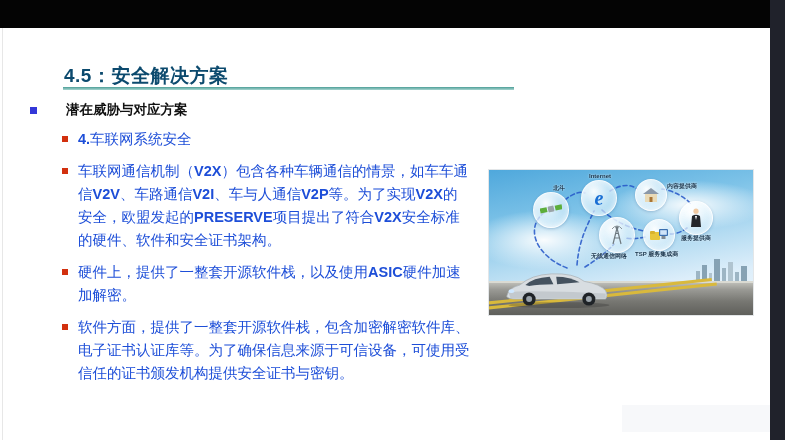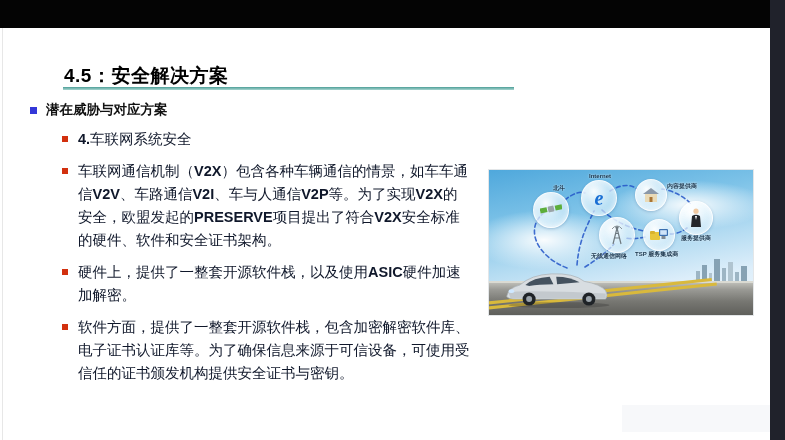--- a/index.html
+++ b/index.html
@@ -7,39 +7,39 @@
     width:785px;height:440px;position:relative;overflow:hidden;background:#ffffff;
     font-family:"Liberation Sans",sans-serif;
   }
   .top-bar{position:absolute;left:0;top:0;width:785px;height:28px;background:#040404;}
   .right-bar{position:absolute;left:770px;top:0;width:15px;height:440px;background:#20222b;z-index:50;}
   .left-line{position:absolute;left:2px;top:28px;width:1px;height:412px;background:#e7e7e7;}
   .bottom-overlay{position:absolute;left:622px;top:405px;width:148px;height:27px;background:#f7f8fa;}
 
   .slide-title{
     position:absolute;left:64px;top:50px;
-    font-weight:700;font-size:19px;color:#000000;letter-spacing:0.5px;
+    font-weight:700;font-size:19px;color:#0c4a6e;letter-spacing:0.5px;
   }
   .accent-line{position:absolute;left:63px;top:87px;width:451px;height:3px;
     background:linear-gradient(180deg,var(--accent-line,#4d9e97),#a9d6d1);}
 
   .bullet-list{position:absolute;left:30px;top:101px;width:448px;}
   .b-item{display:flex;align-items:flex-start;}
   .b-item .sq{flex:0 0 auto;display:inline-block;}
   .lvl1 .sq{width:7px;height:7px;background:var(--level1-bullet,#3437d8);margin:6px 9px 0 0;}
   .lvl2 .sq{width:6px;height:6px;background:var(--level2-bullet,#d2300e);margin:8px 10px 0 0;}
-  .lvl1{margin-left:0;}
+  .lvl1{margin-left:0;gap:20px;}
   .lvl2{margin-left:32px;margin-top:9px;}
   .lvl1 .b-text{
     margin:0;font-family:"Liberation Serif",serif;font-weight:700;
     font-size:13.5px;line-height:18px;color:#111;
   }
   .lvl2 .b-text{
     margin:0;width:394px;font-family:"Liberation Serif",serif;
-    font-size:14.5px;line-height:23px;color:#0f172a;
+    font-size:14.5px;line-height:23px;color:#1d4ed8;
   }
   .seg-b{font-family:"Liberation Sans",sans-serif;font-weight:700;}
 
   
   .photo{position:absolute;left:489px;top:170px;width:264px;height:145px;overflow:hidden;
     box-shadow:0 0 0 1px #e3e6e8;}
   .sky{position:absolute;left:0;top:0;right:0;bottom:0;
     background:linear-gradient(170deg,#4fa8dc 0%,#7ec3e8 30%,#b5dcf2 55%,#ddeefa 75%,#eef6fc 100%);}
   .cloud{position:absolute;border-radius:50%;
     background:radial-gradient(ellipse at center,rgba(255,255,255,.95) 0%,rgba(255,255,255,0) 70%);}

